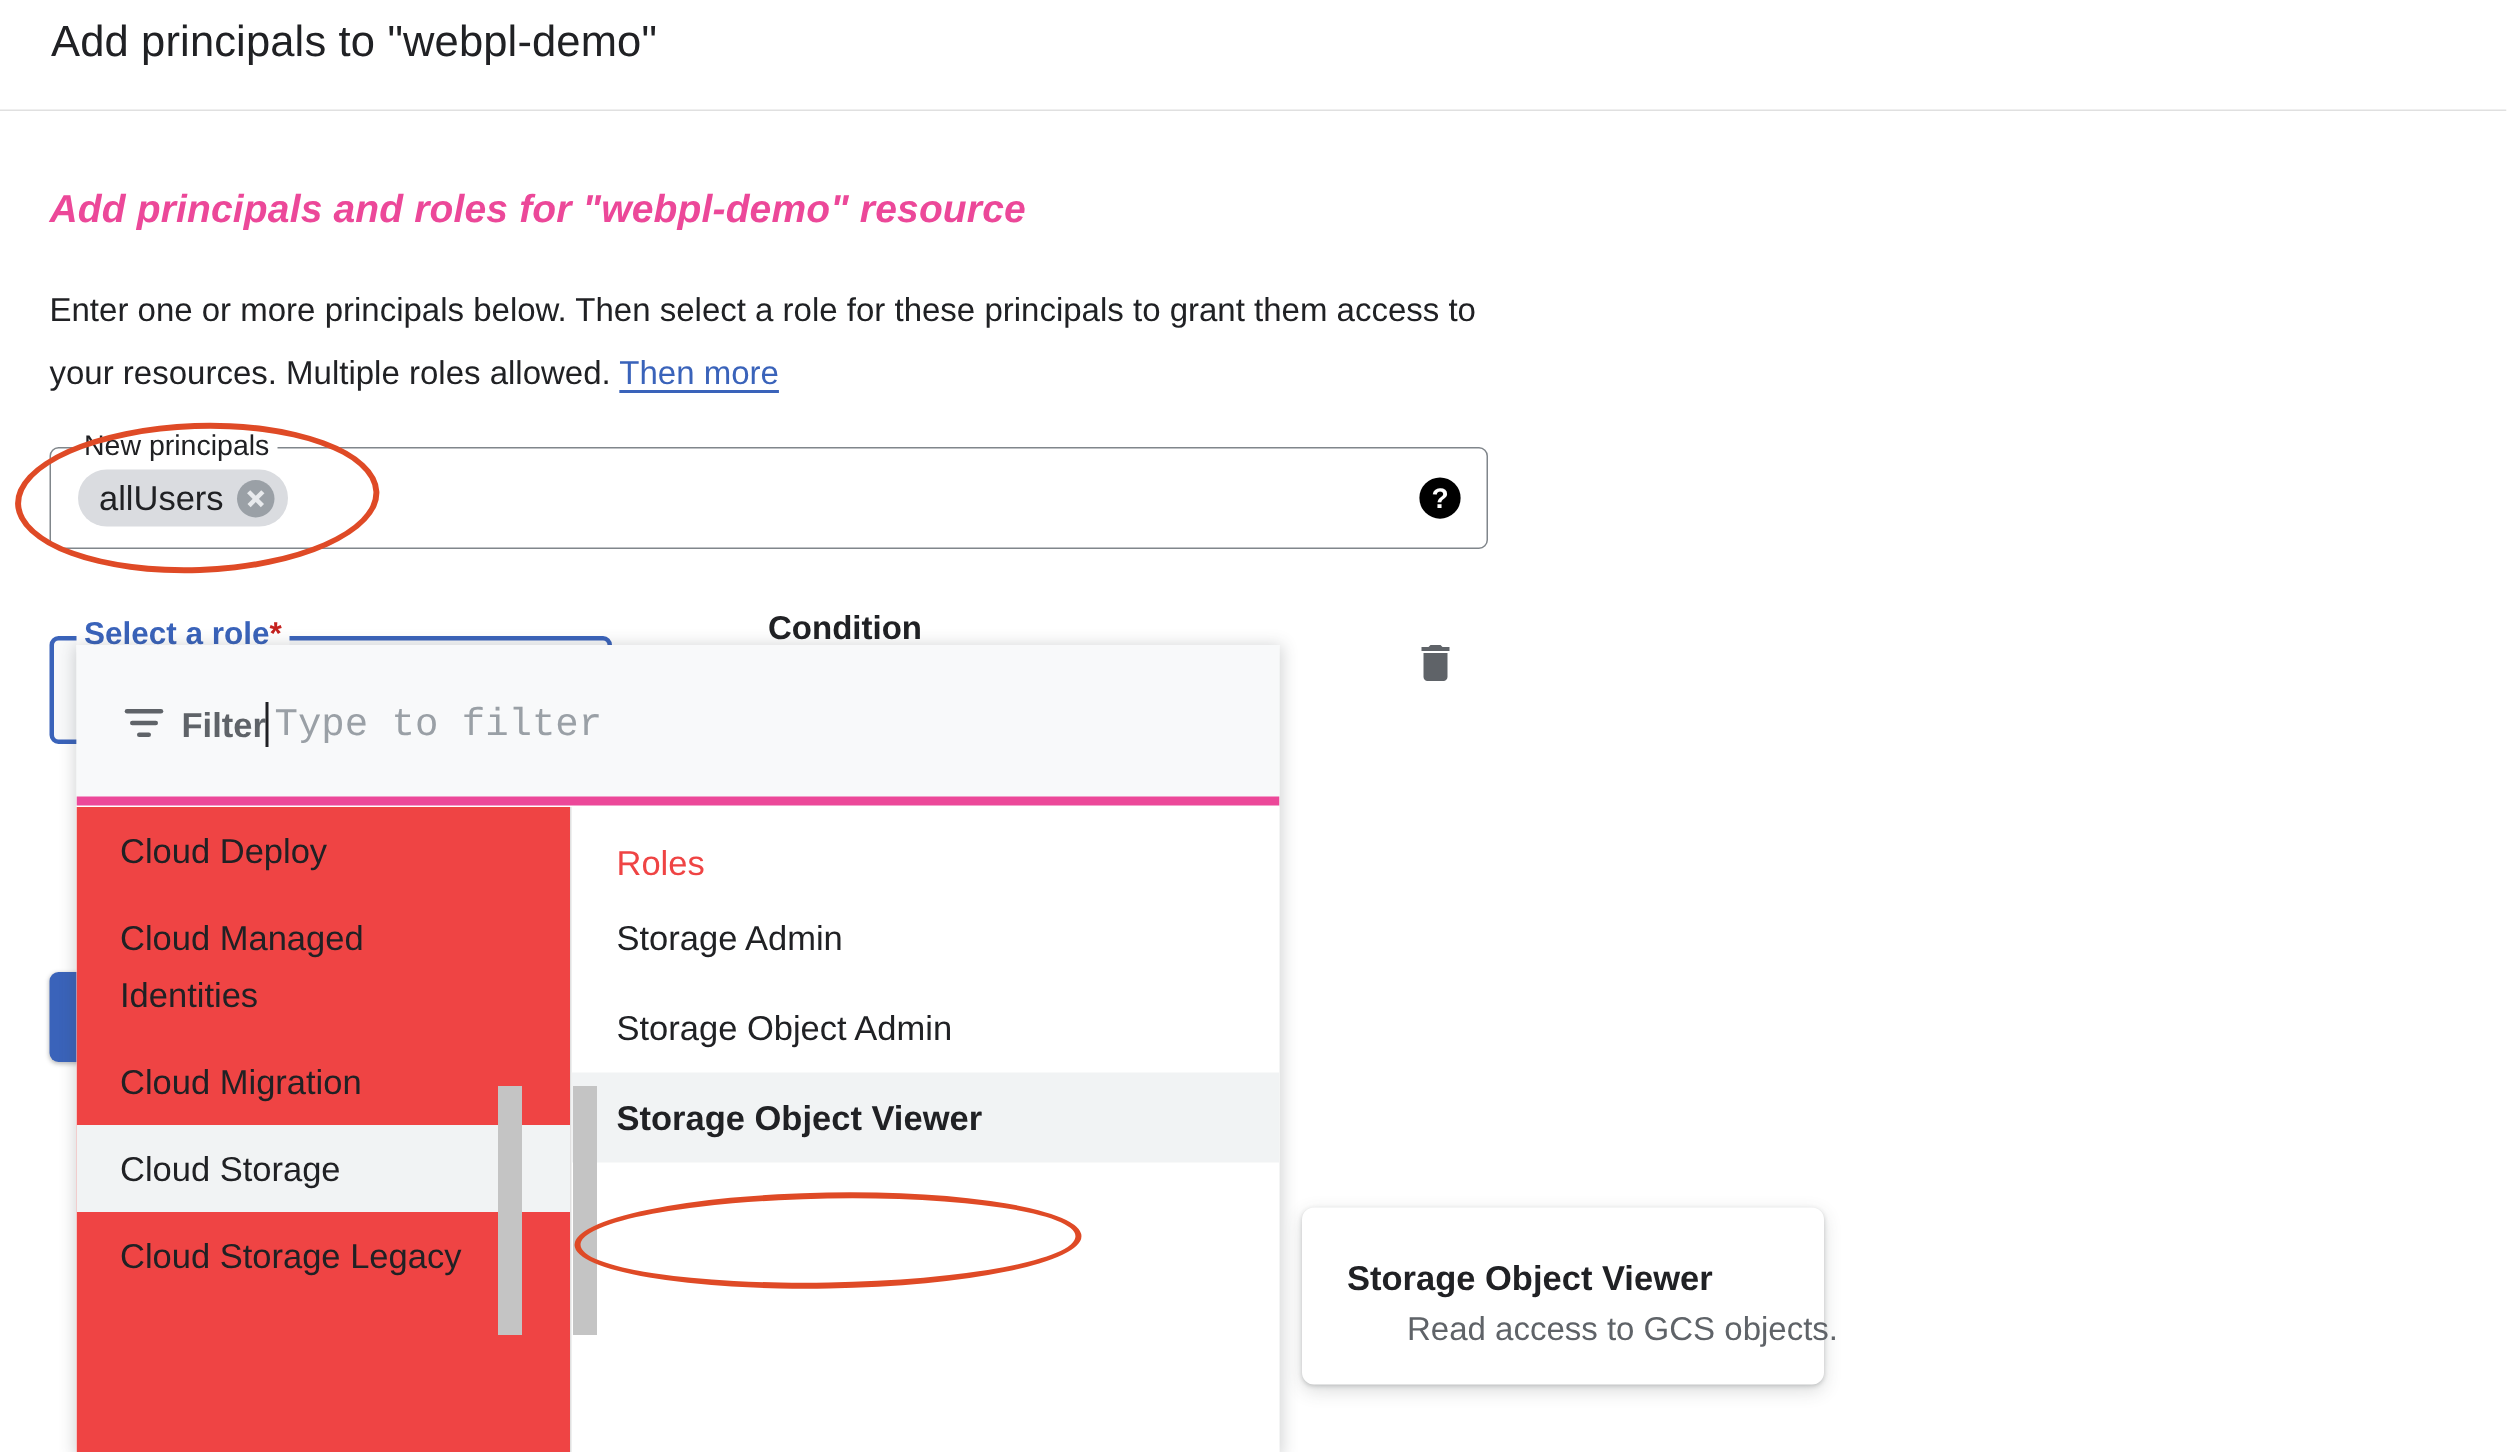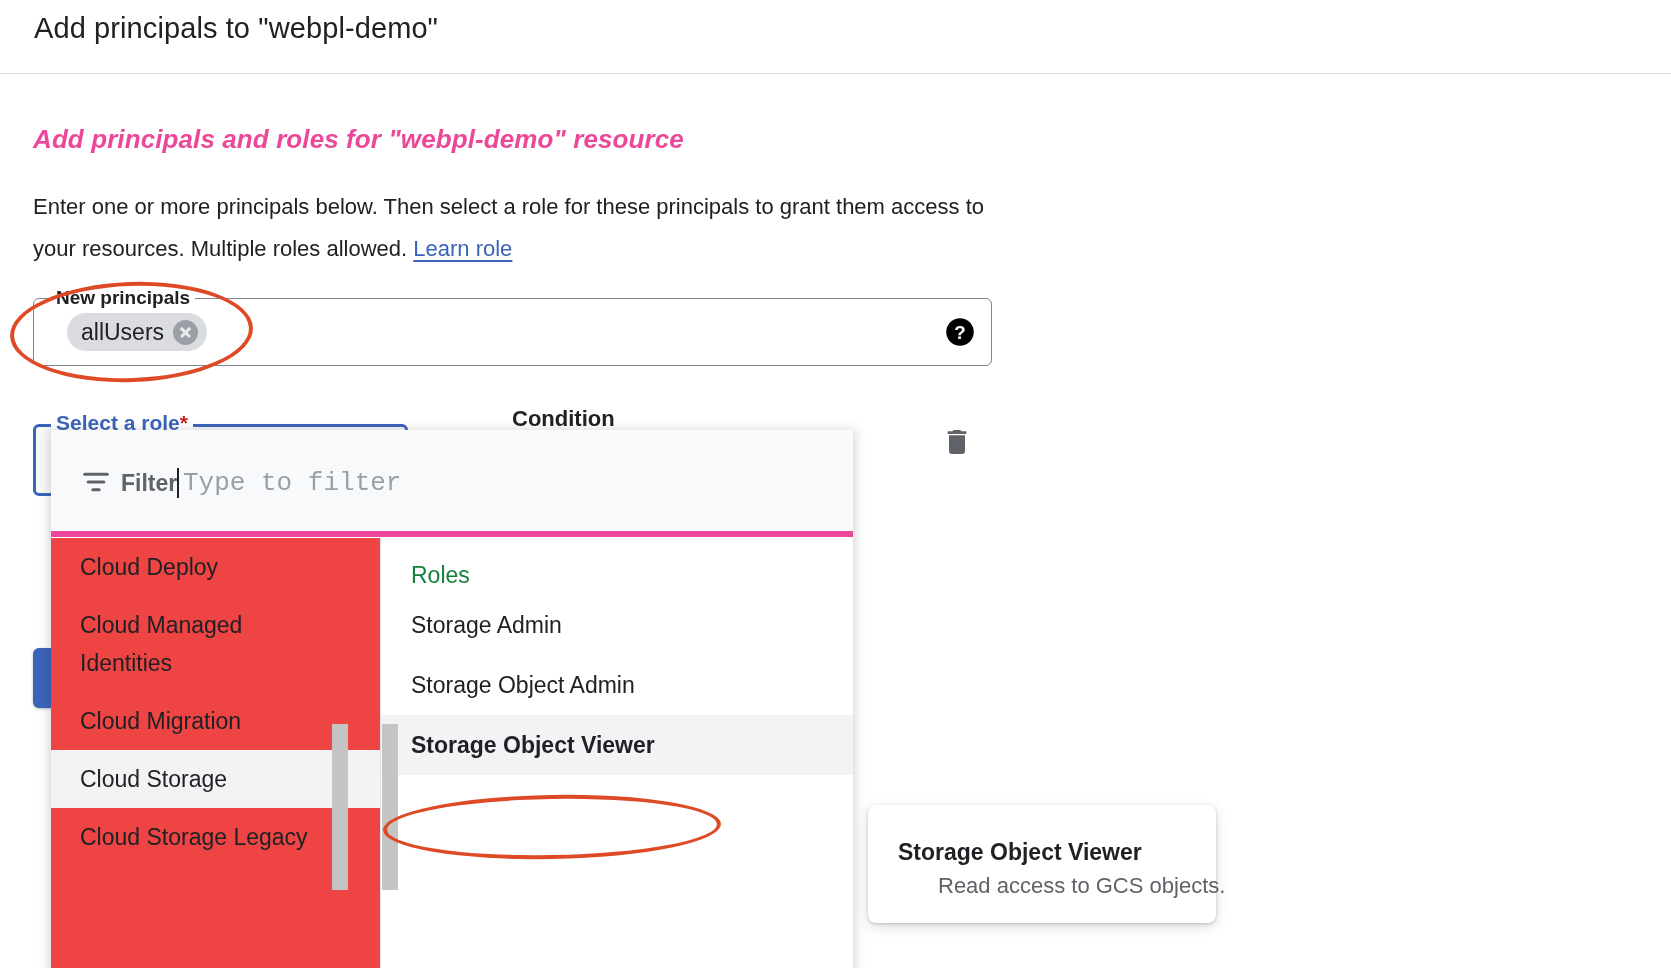--- a/index.html
+++ b/index.html
@@ -78,27 +78,27 @@
     border-radius: 6px;
     background: #ffffff;
   }
   #principals-legend {
     position: absolute;
     left: 17px;
     top: -12px;
     background: #ffffff;
     padding: 0 5px;
     font-size: 19px;
-    font-weight: 700;
+    font-weight: 400;
     color: #202124;
     white-space: nowrap;
   }
   #principal-chip {
     position: absolute;
-    left: 33px;
+    left: 18px;
     top: 14px;
     height: 38px;
     display: flex;
     align-items: center;
     gap: 9px;
     padding: 0 9px 0 14px;
     background: #dadce0;
     border-radius: 19px;
     cursor: default;
   }
@@ -289,21 +289,21 @@
     line-height: 38px;
     color: #202124;
     cursor: pointer;
     box-sizing: border-box;
   }
   .cat-item.selected { background: #f1f3f4; }
 
   #roles-caption {
     padding: 24px 0 6px 30px;
     font-size: 23px;
-    color: #15803d;
+    color: #ef4444;
   }
   .role-item {
     padding: 15px 11px 15px 30px;
     font-size: 23px;
     line-height: 30px;
     color: #202124;
     cursor: pointer;
     box-sizing: border-box;
   }
   .role-item.selected {
@@ -372,21 +372,21 @@
 </style>
 </head>
 <body>
 
 <div id="dialog-header">
   <div id="dialog-title">Add principals to "webpl-demo"</div>
 </div>
 
 <div id="section-heading">Add principals and roles for "webpl-demo" resource</div>
 
-<div id="section-desc"><span>Enter one or more principals below. Then select a role for these principals to grant them access to your resources. Multiple roles allowed. </span><span id="learn-more-link">Learn role</span></div>
+<div id="section-desc"><span>Enter one or more principals below. Then select a role for these principals to grant them access to your resources. Multiple roles allowed. </span><span id="learn-more-link">Then more</span></div>
 
 <div id="principals-field">
   <div id="principals-legend">New principals</div>
   <div id="principal-chip">
     <span id="principal-chip-label">allUsers</span>
     <span class="chip-remove"></span>
   </div>
   <span id="principals-help-icon">
     <svg width="30" height="30" viewBox="0 0 24 24" aria-hidden="true">
       <circle cx="12" cy="12" r="11" fill="#000000"></circle>

